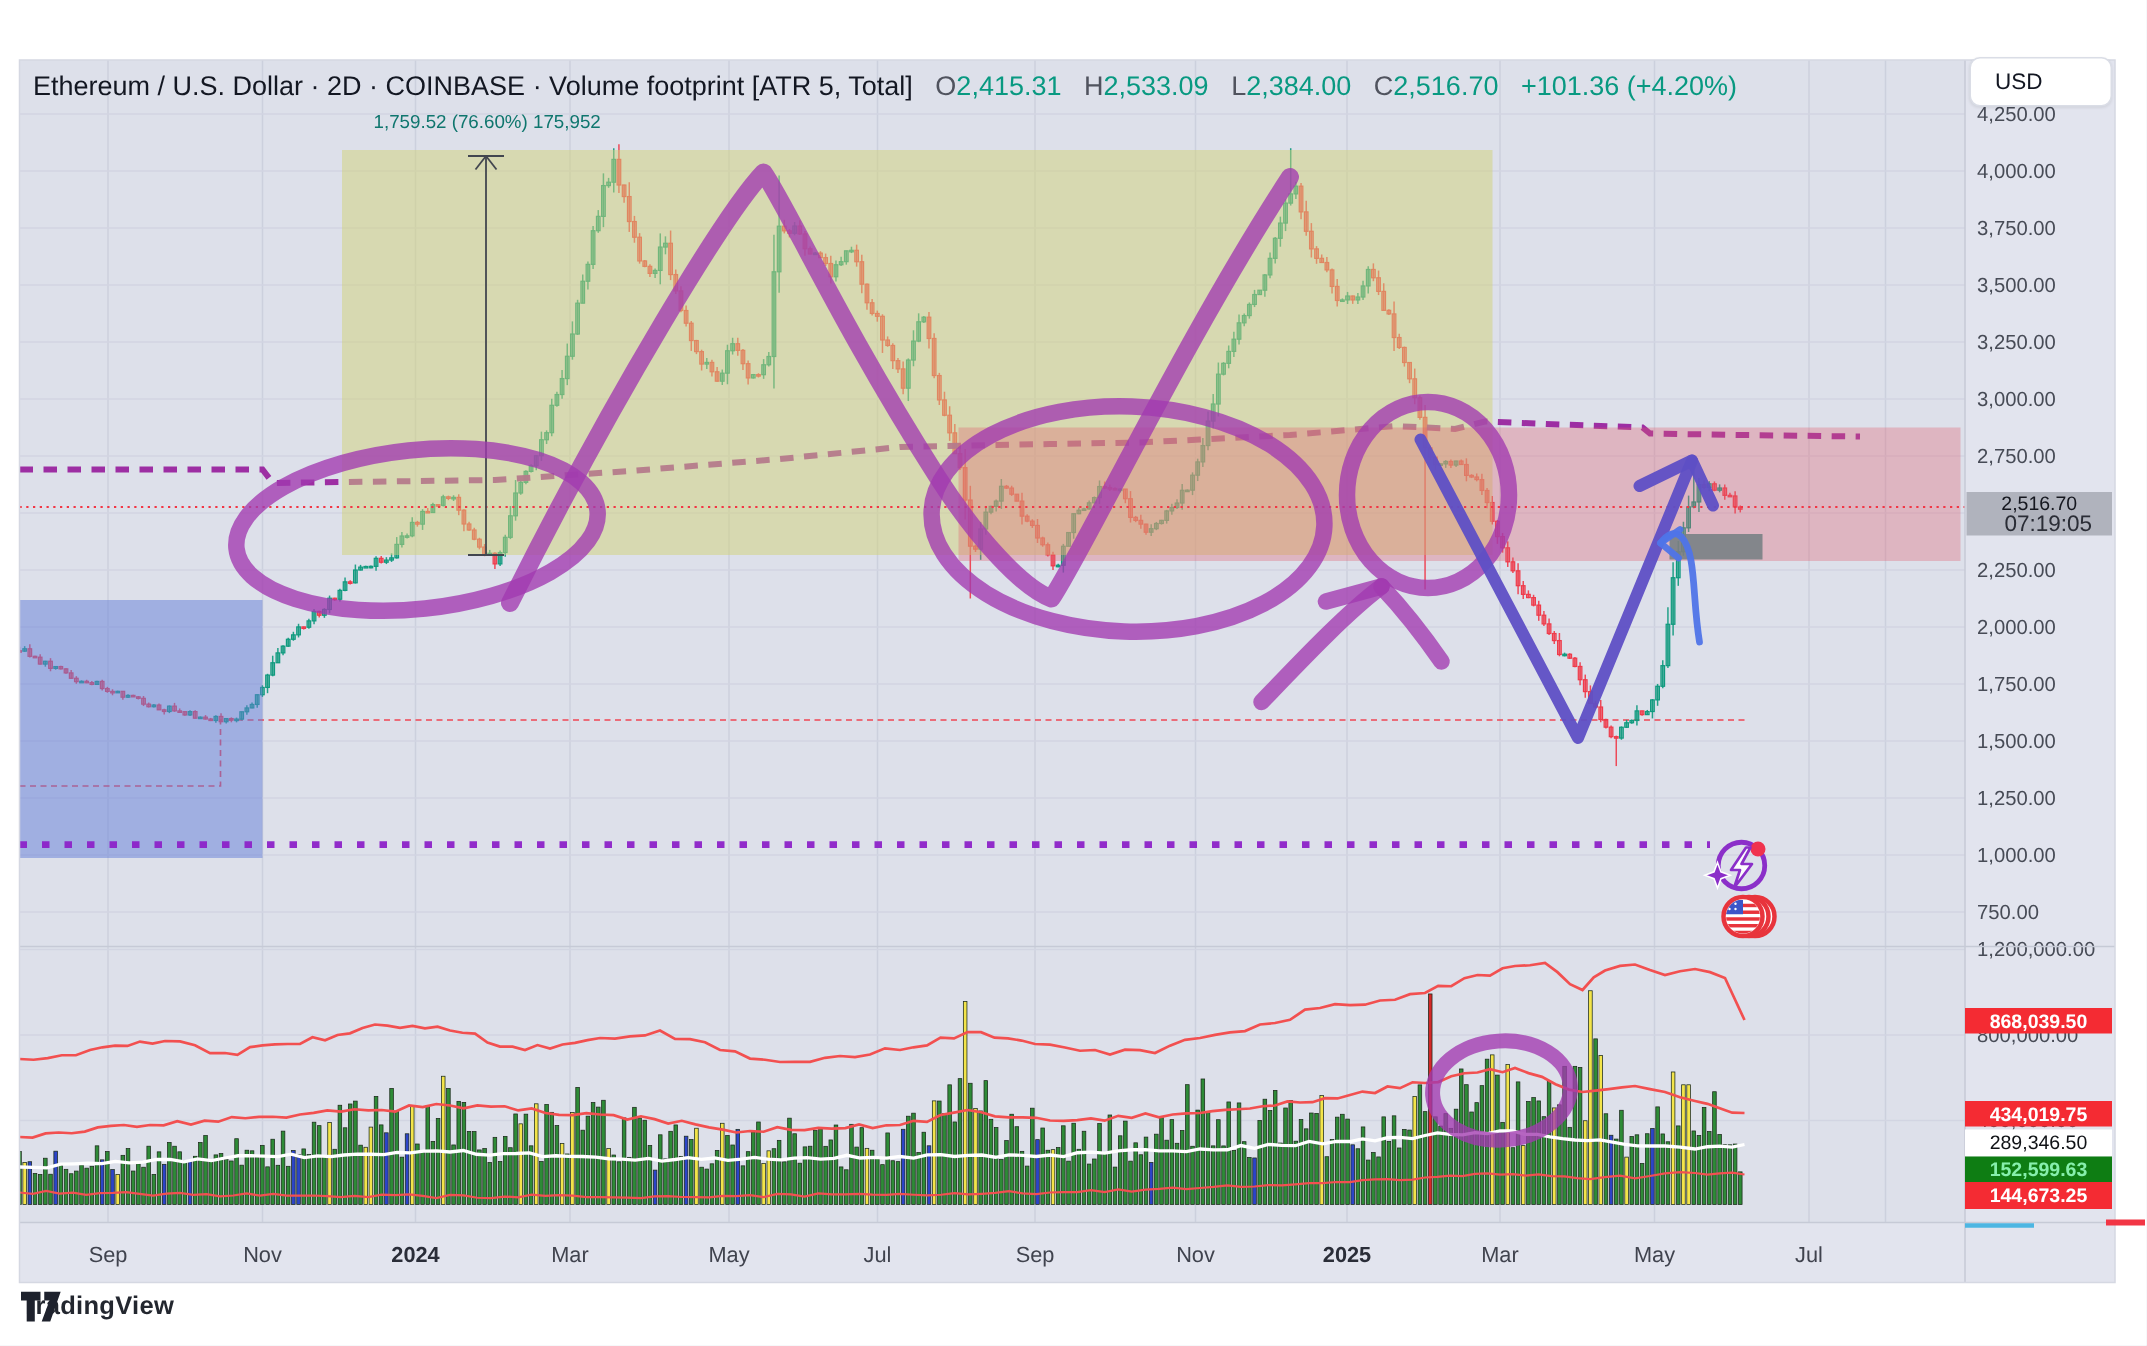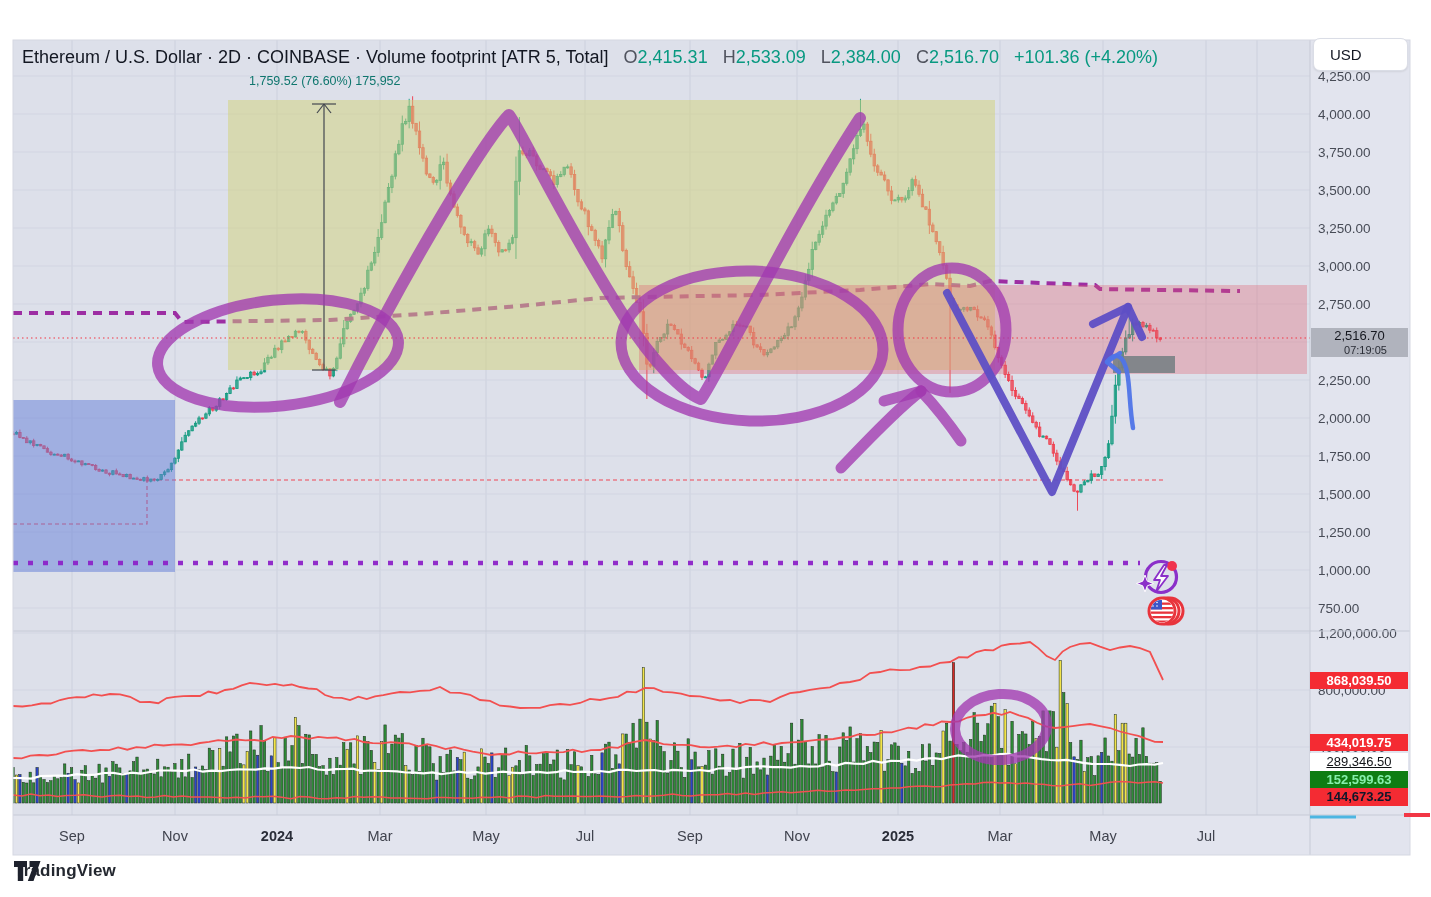--- a/index.html
+++ b/index.html
@@ -10,21 +10,21 @@
   .ohlc{position:absolute;left:22px;top:47px;font-size:18px;color:#131722;white-space:nowrap;}
   .ohlc .sep{display:inline-block;width:10px;}
   .ohlc .k{color:#50535e;}
   .ohlc .v{color:#089981;}
   .usd{position:absolute;left:1313px;top:38px;width:95px;height:33px;background:#fff;
        border:1px solid #dadde6;border-radius:7px;display:flex;align-items:center;
        padding-left:16px;box-sizing:border-box;font-size:15px;color:#131722;cursor:pointer;
        box-shadow:0 1px 2px rgba(0,0,0,.08);}
   .plabel{position:absolute;left:1311px;top:328px;width:97px;height:29px;background:#b0b3bd;
           color:#15171f;font-size:13px;text-align:center;line-height:14px;padding-top:1px;box-sizing:border-box;}
-  .plabel .cd{font-size:11px;color:#2a2d36;margin-left:12px;}
+  .plabel .cd{font-size:15px;color:#2a2d36;margin-left:12px;}
   .vlbl{position:absolute;left:1310px;width:98px;height:17.5px;display:flex;align-items:center;
         justify-content:center;font-size:13px;font-weight:700;box-sizing:border-box;}
   .measure{position:absolute;left:249px;top:74px;font-size:12.5px;color:#0f766e;white-space:nowrap;}
   .attr{position:absolute;left:14px;top:861px;display:flex;align-items:center;gap:8px;cursor:pointer;}
   .attr .t{font-size:17px;font-weight:600;color:#23272f;letter-spacing:.2px;}
 </style>
 </head>
 <body>
 
 <div class="stage">
@@ -1189,23 +1189,23 @@
 
   <div class="measure">1,759.52 (76.60%) 175,952</div>
 
   <div class="plabel">
     <div>2,516.70</div>
     <div class="cd">07:19:05</div>
   </div>
 
   <div class="vlbl" style="top: 671.5px; background: rgb(244, 43, 51); color: rgb(255, 255, 255);">868,039.50</div>
   <div class="vlbl" style="top: 733.5px; background: rgb(244, 43, 51); color: rgb(255, 255, 255);">434,019.75</div>
-  <div class="vlbl" style="top: 753px; background: rgb(255, 255, 255); color: rgb(16, 18, 22); font-weight: 400; text-decoration: underline;">289,346.50</div>
+  <div class="vlbl" style="top: 753px; background: rgb(255, 255, 255); color: rgb(16, 18, 22); font-weight: 400;">289,346.50</div>
   <div class="vlbl" style="top: 770.5px; background: rgb(14, 125, 19); color: #86efac;">152,599.63</div>
-  <div class="vlbl" style="top: 788px; background: rgb(244, 43, 51); color: #0f172a;">144,673.25</div>
+  <div class="vlbl" style="top: 788px; background: rgb(244, 43, 51); color: #ffffff;">144,673.25</div>
 
   <div class="attr">
     <svg width="27" height="21" viewBox="0 0 27 21">
       <path d="M0,0 H13 V6 H9.2 V20 H3.8 V6 H0 Z" fill="#1e222d"></path>
       <path d="M15.5,0 H26.5 L19.5,20 H13.8 L19,6 H15.5 Z" fill="#1e222d"></path>
     </svg>
     <span class="t">TradingView</span>
   </div>
 </div>
 

